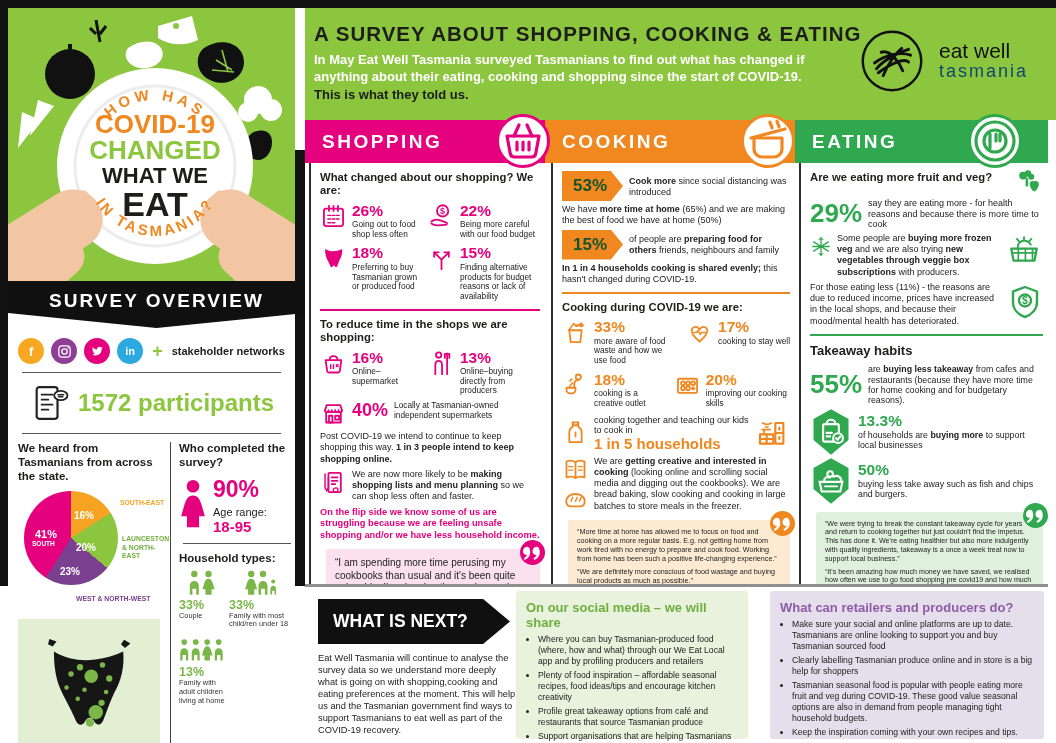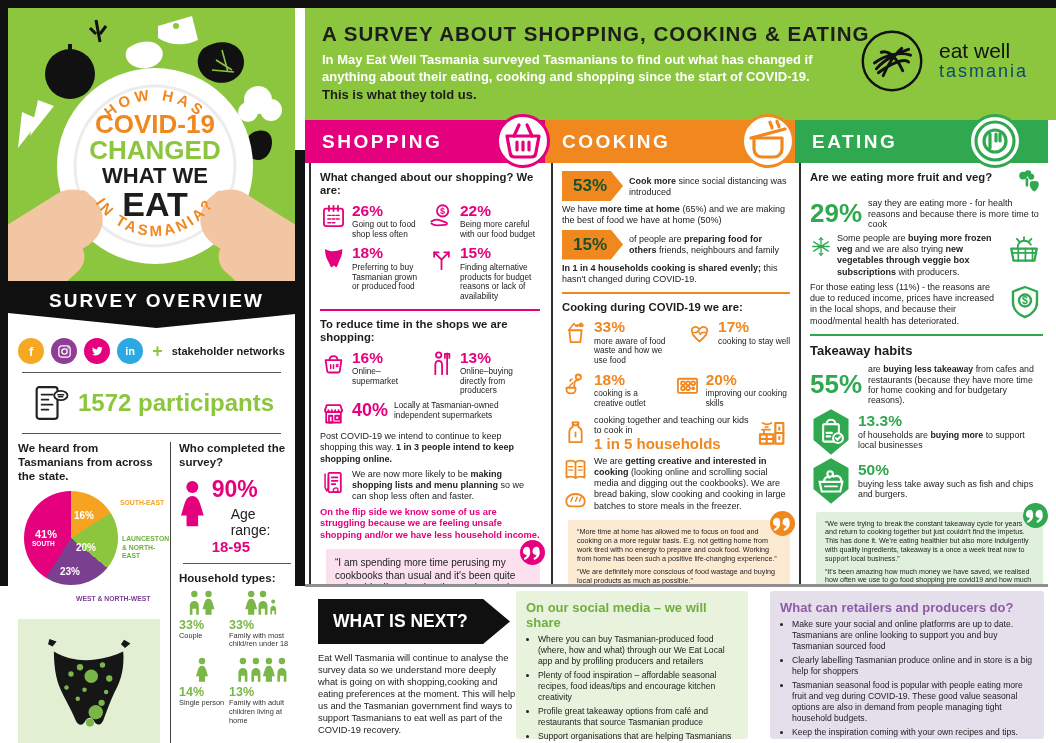--- a/index.html
+++ b/index.html
@@ -38,30 +38,30 @@
   .pie{position:absolute;left:6px;top:4px;width:94px;height:94px;border-radius:50%;
     background:conic-gradient(#F5A321 0 57.6deg,#8CC63E 57.6deg 129.6deg,#7B3F8F 129.6deg 212.4deg,#E5007D 212.4deg 360deg);}
   .pl{position:absolute;font-weight:700;color:#fff;line-height:1;}
   .pie-ext{position:absolute;font-weight:700;font-size:6.8px;line-height:1.2;}
   .map-box{width:142px;height:146px;background:#E3EFD2;margin-top:8px;display:flex;align-items:center;justify-content:center;}
   .map-box svg{width:108px;height:128px;}
   .who-row{display:flex;gap:6px;margin-top:8px;align-items:flex-start;}
   .who-row .wicon{width:28px;height:52px;color:#E5007D;}
   .who-row .wicon svg{width:100%;height:100%;}
   .who-val{color:#E5007D;font-weight:700;font-size:23px;line-height:1;}
-  .age-lbl{font-size:14px;margin-top:5px;margin-left:19px;}
+  .age-lbl{font-size:11px;margin-top:5px;}
   .age-val{color:#E5007D;font-weight:700;font-size:15px;}
   .hh-title{font-weight:700;font-size:11.5px;margin-top:6px;}
   .hh-grid{display:grid;grid-template-columns:46px 68px;gap:8px 4px;margin-top:6px;}
   .hh .hicon{height:26px;color:#7AB648;display:block;}
   .hh .hicon svg{height:26px;}
   .hh .hv{color:#7AB648;font-weight:700;font-size:12.5px;margin-top:2px;}
   .hh .hl{font-size:7.4px;line-height:1.2;color:#333;}
   
-  .header{left:305px;top:8px;width:751px;height:112px;background:#8CC63E;box-sizing:border-box;padding:14px 0 0 17px;}
+  .header{left:305px;top:8px;width:751px;height:112px;background:#8CC63E;box-sizing:border-box;padding:14px 0 0 9px;}
   .h-title{font-size:20.5px;font-weight:700;letter-spacing:1px;color:#1d1d1b;}
   .h-intro{color:#fff;font-weight:700;font-size:13px;line-height:1.3;width:540px;margin-top:6px;}
   .h-outro{color:#1d1d1b;font-weight:700;font-size:13px;margin-top:1px;}
   .logo{position:absolute;right:28px;top:14px;display:flex;align-items:center;gap:8px;}
   .logo svg{width:78px;height:78px;}
   .logo-t1{font-size:21px;color:#111;line-height:1;}
   .logo-t2{font-size:18px;color:#0c4a6e;letter-spacing:2px;line-height:1.2;}
   
   .band{top:120px;height:43px;color:#fff;font-weight:700;font-size:19px;letter-spacing:2.5px;
     display:flex;align-items:center;padding-left:17px;box-sizing:border-box;}
@@ -277,30 +277,20 @@
                   </g>
                   <g transform="translate(20.5,7.5) scale(0.63)">
                     <circle cx="5" cy="3.4" r="2.7" fill="currentColor" stroke="none"></circle>
                     <path fill="currentColor" stroke="none" d="M1.2 21v-7.2c0-2.6 1.5-4.4 3.8-4.4s3.8 1.8 3.8 4.4V21H6.6v-5.2H3.4V21Z"></path>
                   </g>
                 </svg></span>
             <div class="hv">33%</div>
             <div class="hl">Family with most child/ren under 18</div>
           </div>
           <div class="hh">
-            <span class="hicon"><svg viewBox="0 0 12 22" style="width:100%;height:100%">
-                  <g transform="translate(1,0)">
-                    <circle cx="5" cy="3.4" r="2.7" fill="currentColor" stroke="none"></circle>
-                    <path fill="currentColor" stroke="none" d="M5 7.4c2.1 0 3 1.7 3.8 4.4l1.3 4.4H7.6V21H2.4v-4.8H-.1l1.3-4.4C2 9.1 2.9 7.4 5 7.4Z"></path>
-                  </g>
-                </svg></span>
-            <div class="hv">14%</div>
-            <div class="hl">Single person</div>
-          </div>
-          <div class="hh">
             <span class="hicon"><svg viewBox="0 0 44 22" style="width:100%;height:100%">
                   <g>
                     <circle cx="5" cy="3.4" r="2.7" fill="currentColor" stroke="none"></circle>
                     <path fill="currentColor" stroke="none" d="M1.2 21v-7.2c0-2.6 1.5-4.4 3.8-4.4s3.8 1.8 3.8 4.4V21H6.6v-5.2H3.4V21Z"></path>
                   </g>
                   <g transform="translate(11,0)">
                     <circle cx="5" cy="3.4" r="2.7" fill="currentColor" stroke="none"></circle>
                     <path fill="currentColor" stroke="none" d="M1.2 21v-7.2c0-2.6 1.5-4.4 3.8-4.4s3.8 1.8 3.8 4.4V21H6.6v-5.2H3.4V21Z"></path>
                   </g>
                   <g transform="translate(22,0)">

